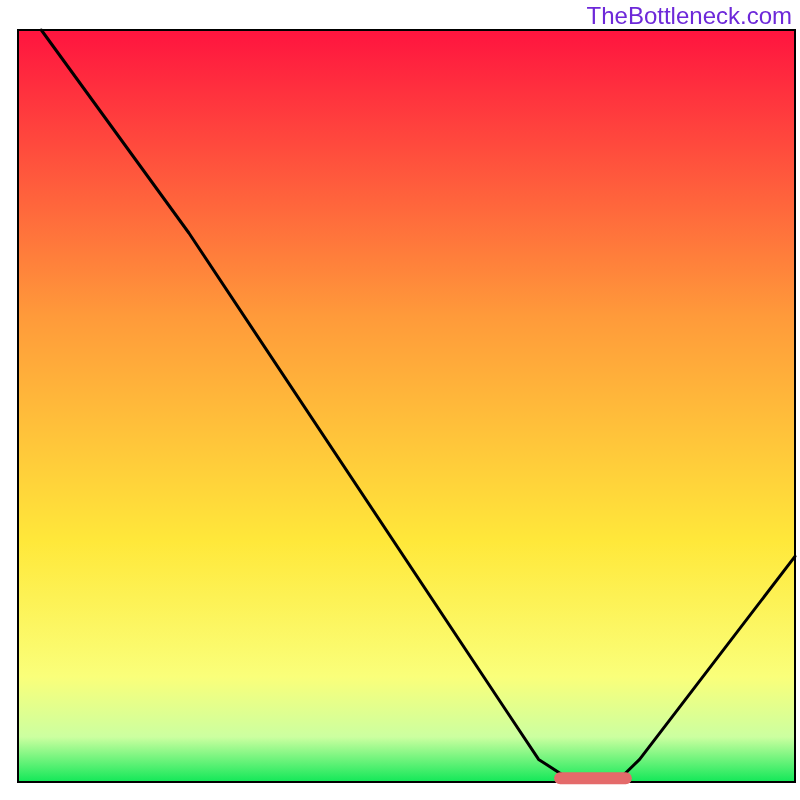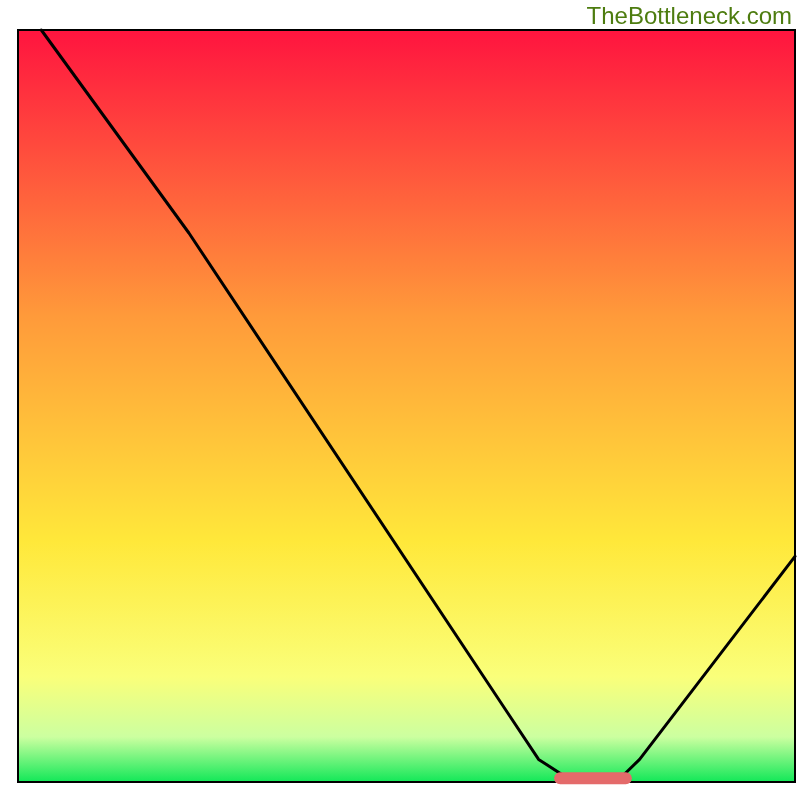--- a/index.html
+++ b/index.html
@@ -14,21 +14,21 @@
     position: relative;
     width: 800px;
     height: 800px;
   }
   .watermark {
     position: absolute;
     top: 2px;
     right: 8px;
     font-size: 24px;
     font-weight: 500;
-    color: #4d7c0f;
+    color: #6d28d9;
     z-index: 3;
   }
   svg {
     position: absolute;
     top: 0;
     left: 0;
   }
 </style>
 </head>
 <body>

